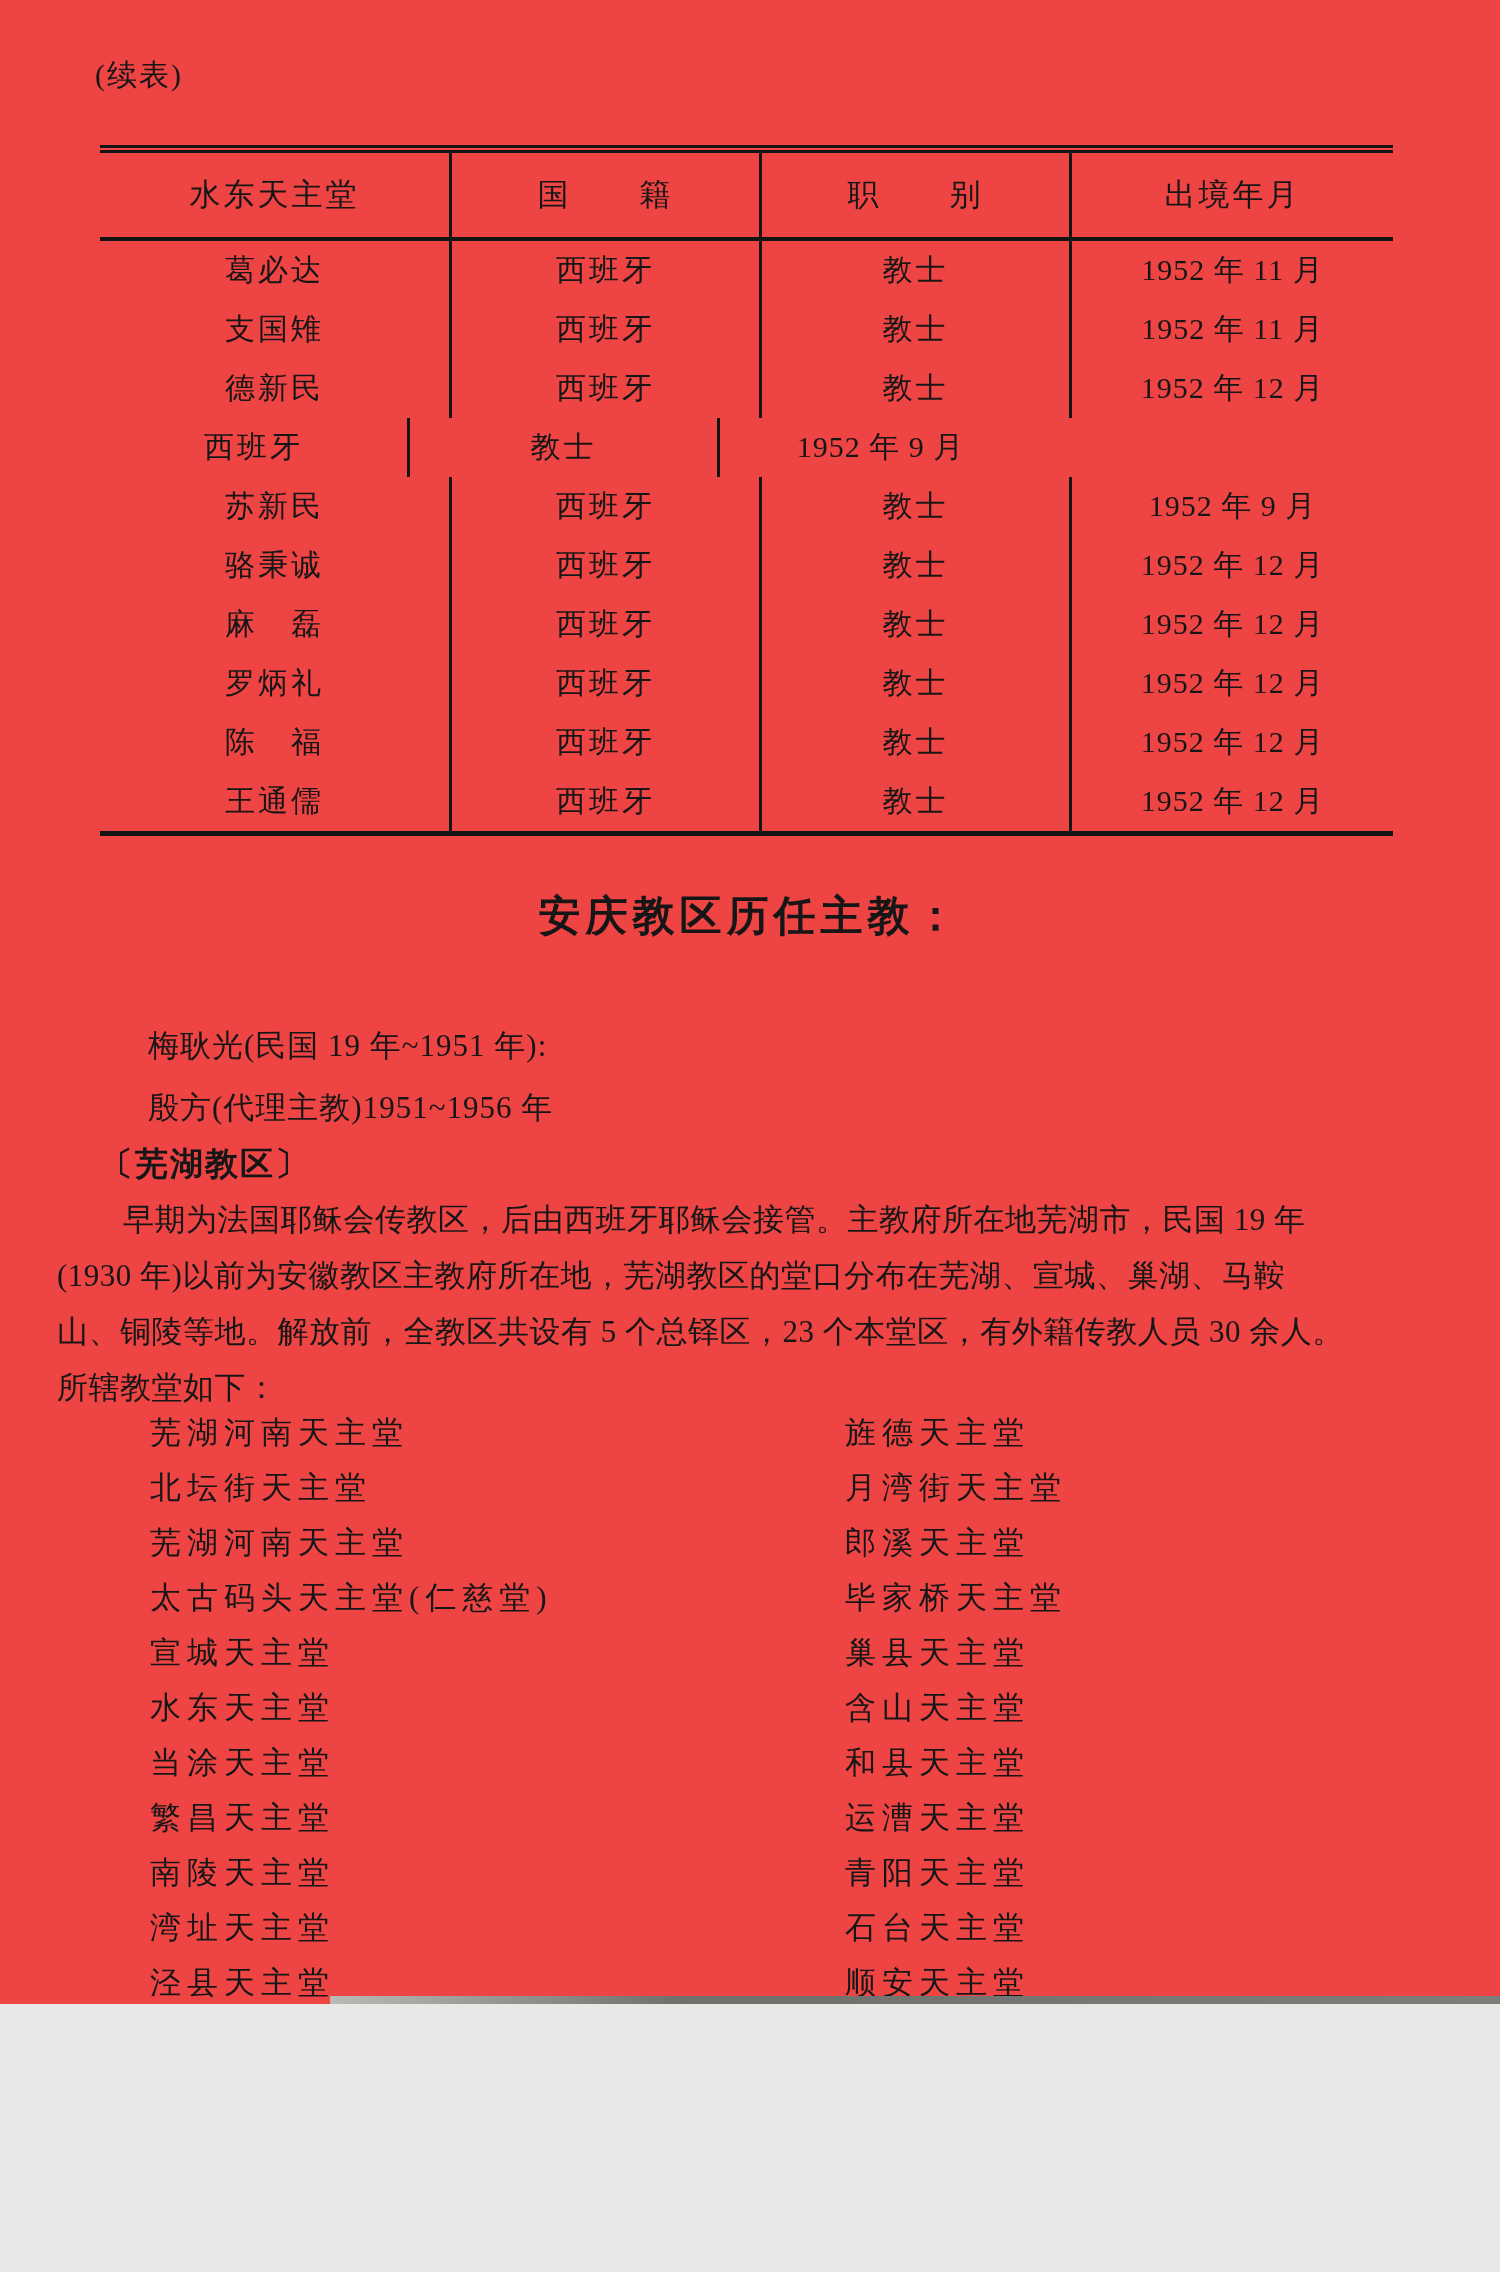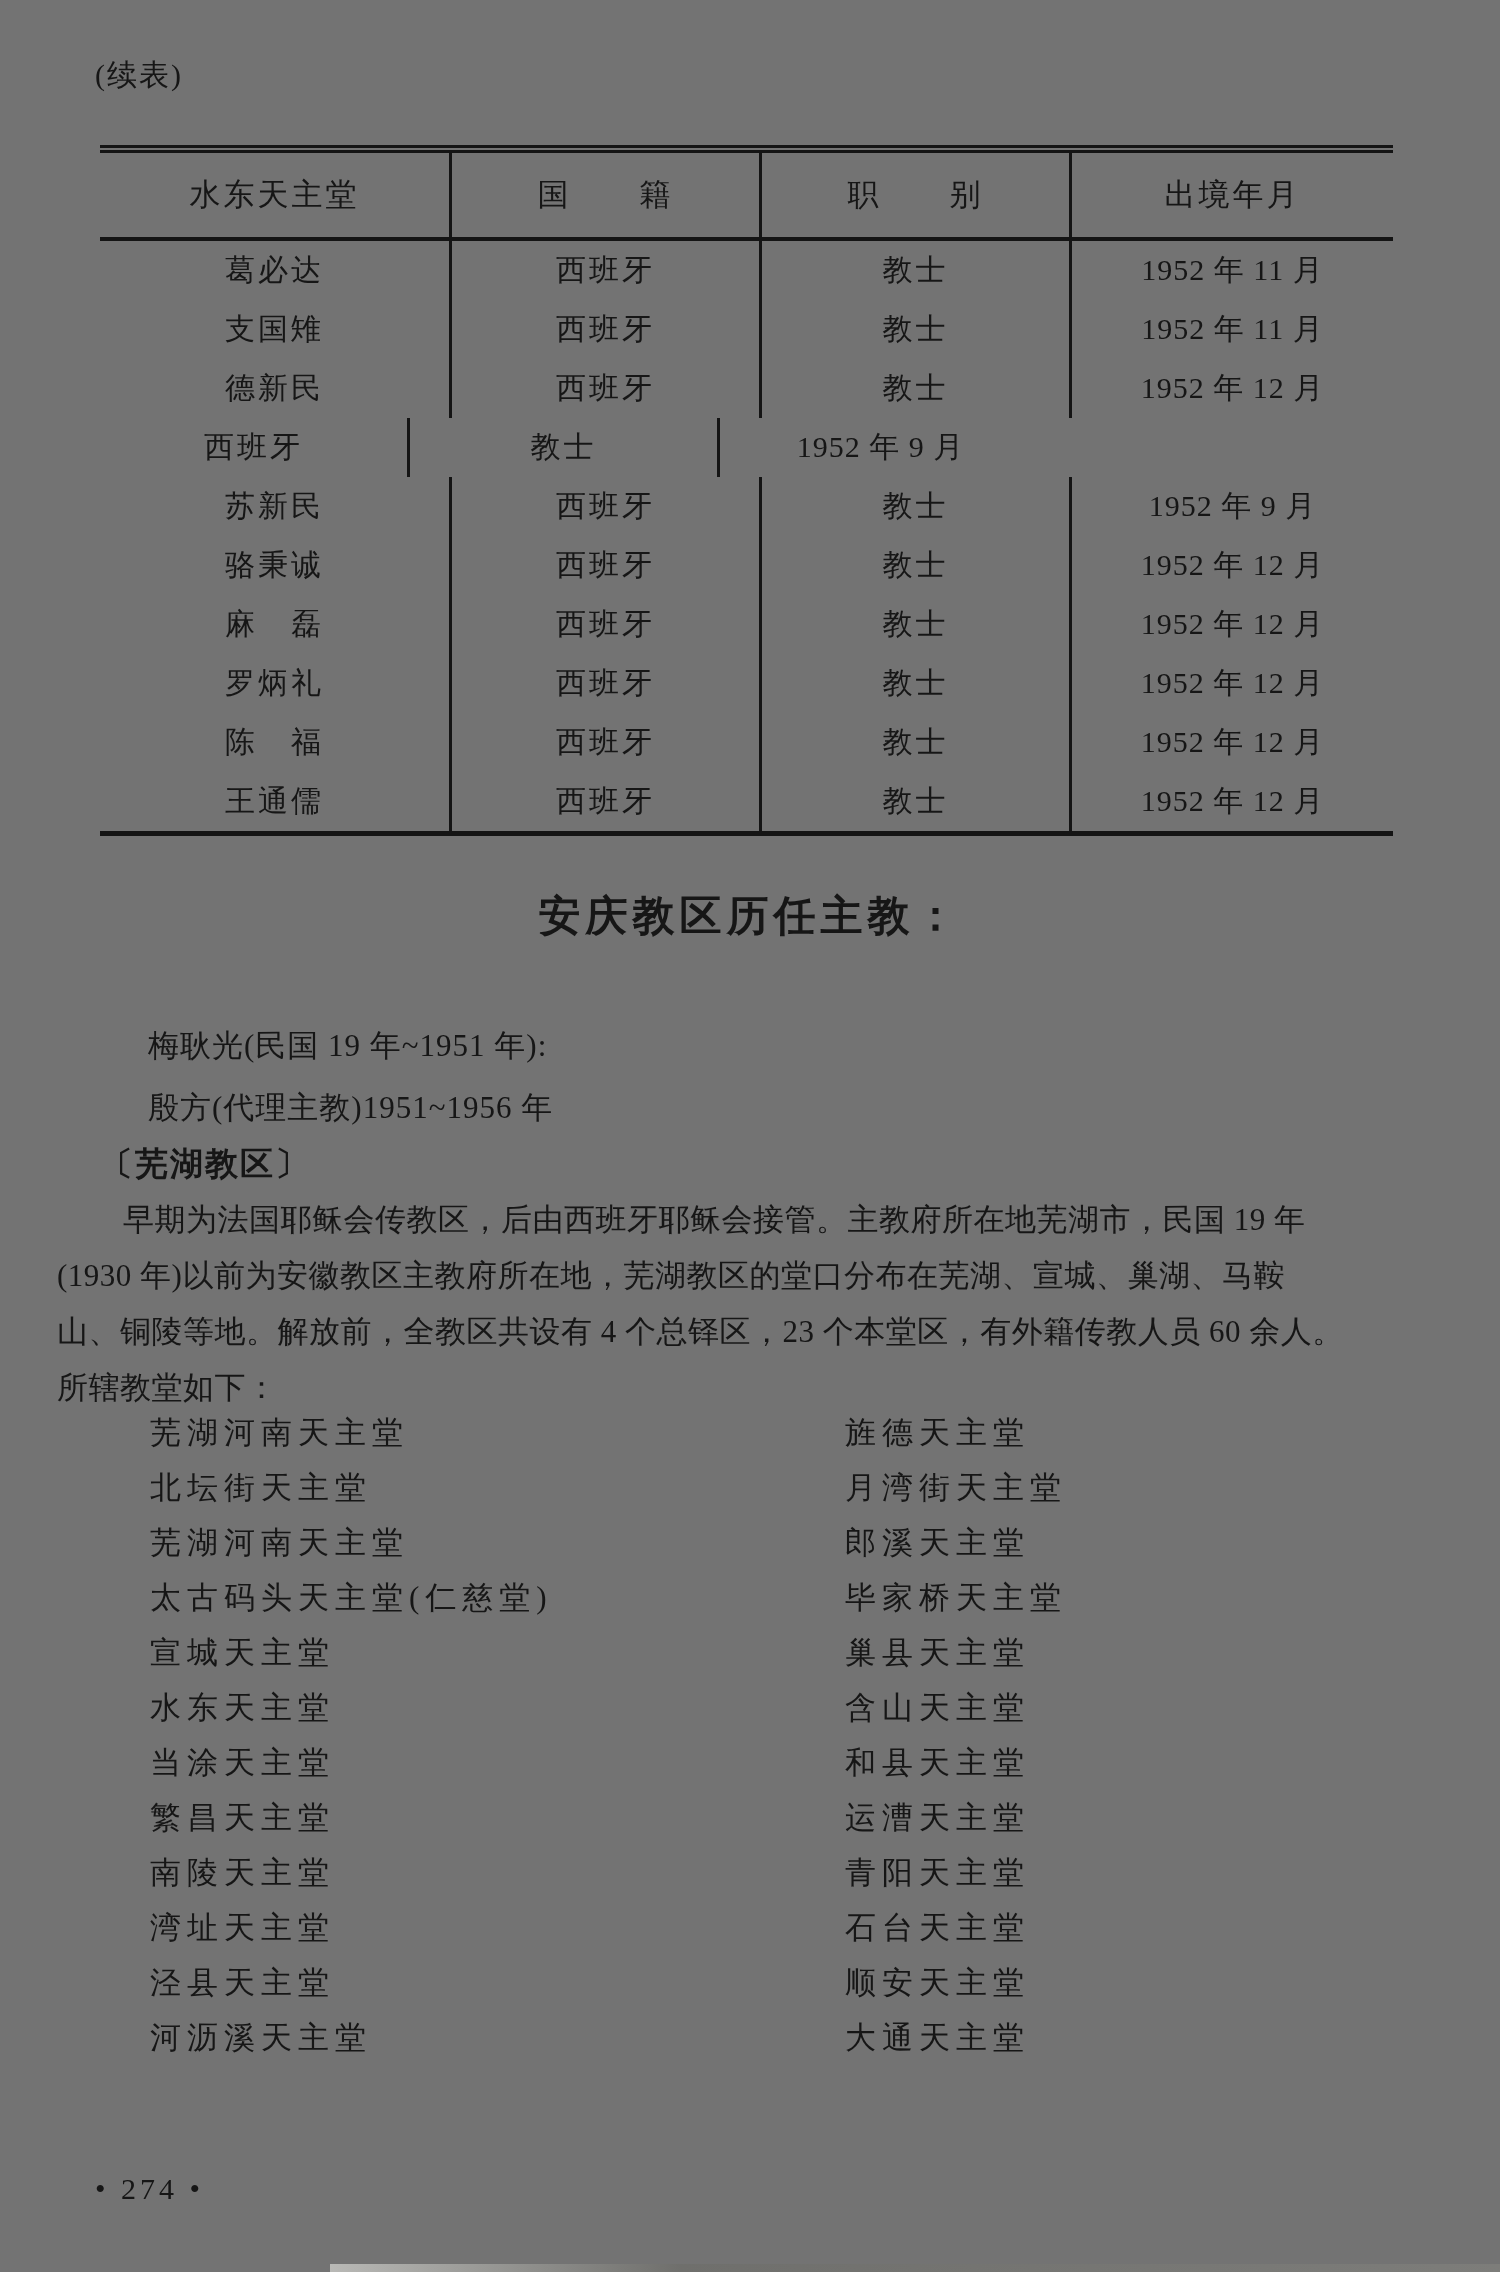--- a/index.html
+++ b/index.html
@@ -1,20 +1,20 @@
 <!DOCTYPE html>
 <html><head>
 <meta charset="utf-8">
 <style>
   * { margin:0; padding:0; box-sizing:border-box; }
   html,body { background:#e8e8e6; }
   .page {
     position:relative;
-    width:1500px; height:2272px;
-    background:#737373;
+    width:1500px; height:2004px;
+    background:#ef4444;
     font-family:"Liberation Serif","DejaVu Serif",serif;
     color:#161616;
     overflow:hidden;
   }
   .cont-label {
     position:absolute; left:95px; top:55px;
     font-size:30px; letter-spacing:2px;
   }
   
   .tbl {
@@ -152,21 +152,21 @@
   <div class="bishops">
     <div>梅耿光(民国 19 年~1951 年):</div>
     <div>殷方(代理主教)1951~1956 年</div>
   </div>
 
   <div class="subsec">〔芜湖教区〕</div>
 
   <div class="para">
     <div class="indent">早期为法国耶稣会传教区，后由西班牙耶稣会接管。主教府所在地芜湖市，民国 19 年</div>
     <div>(1930 年)以前为安徽教区主教府所在地，芜湖教区的堂口分布在芜湖、宣城、巢湖、马鞍</div>
-    <div>山、铜陵等地。解放前，全教区共设有 4 个总铎区，23 个本堂区，有外籍传教人员 60 余人。</div>
+    <div>山、铜陵等地。解放前，全教区共设有 5 个总铎区，23 个本堂区，有外籍传教人员 30 余人。</div>
     <div>所辖教堂如下：</div>
   </div>
 
   <div class="churches-left">
     <div class="church-item">芜湖河南天主堂</div>
     <div class="church-item">北坛街天主堂</div>
     <div class="church-item">芜湖河南天主堂</div>
     <div class="church-item">太古码头天主堂(仁慈堂)</div>
     <div class="church-item">宣城天主堂</div>
     <div class="church-item">水东天主堂</div>

